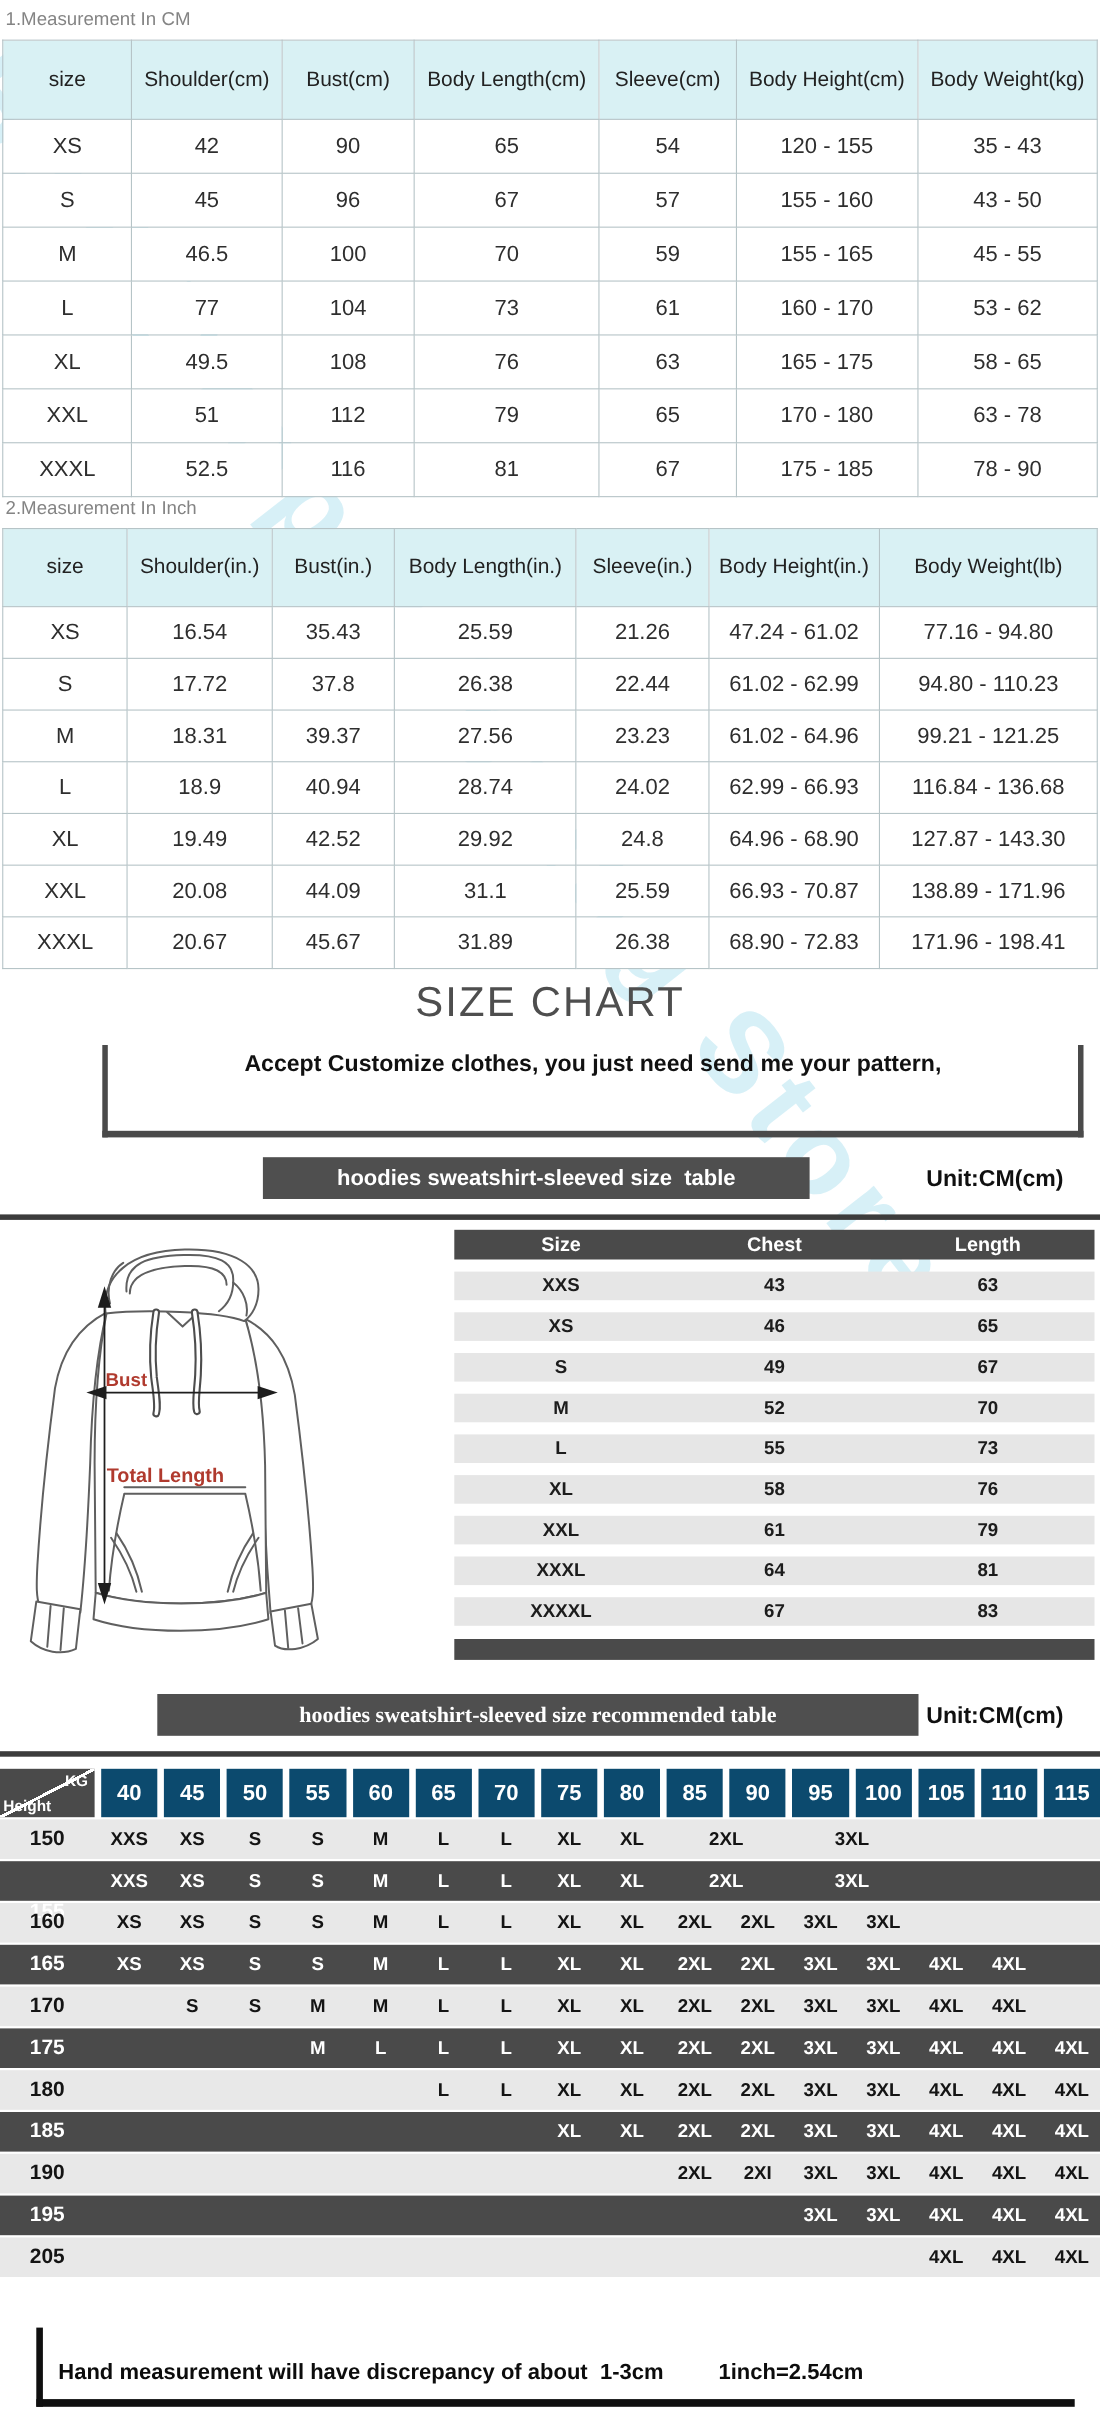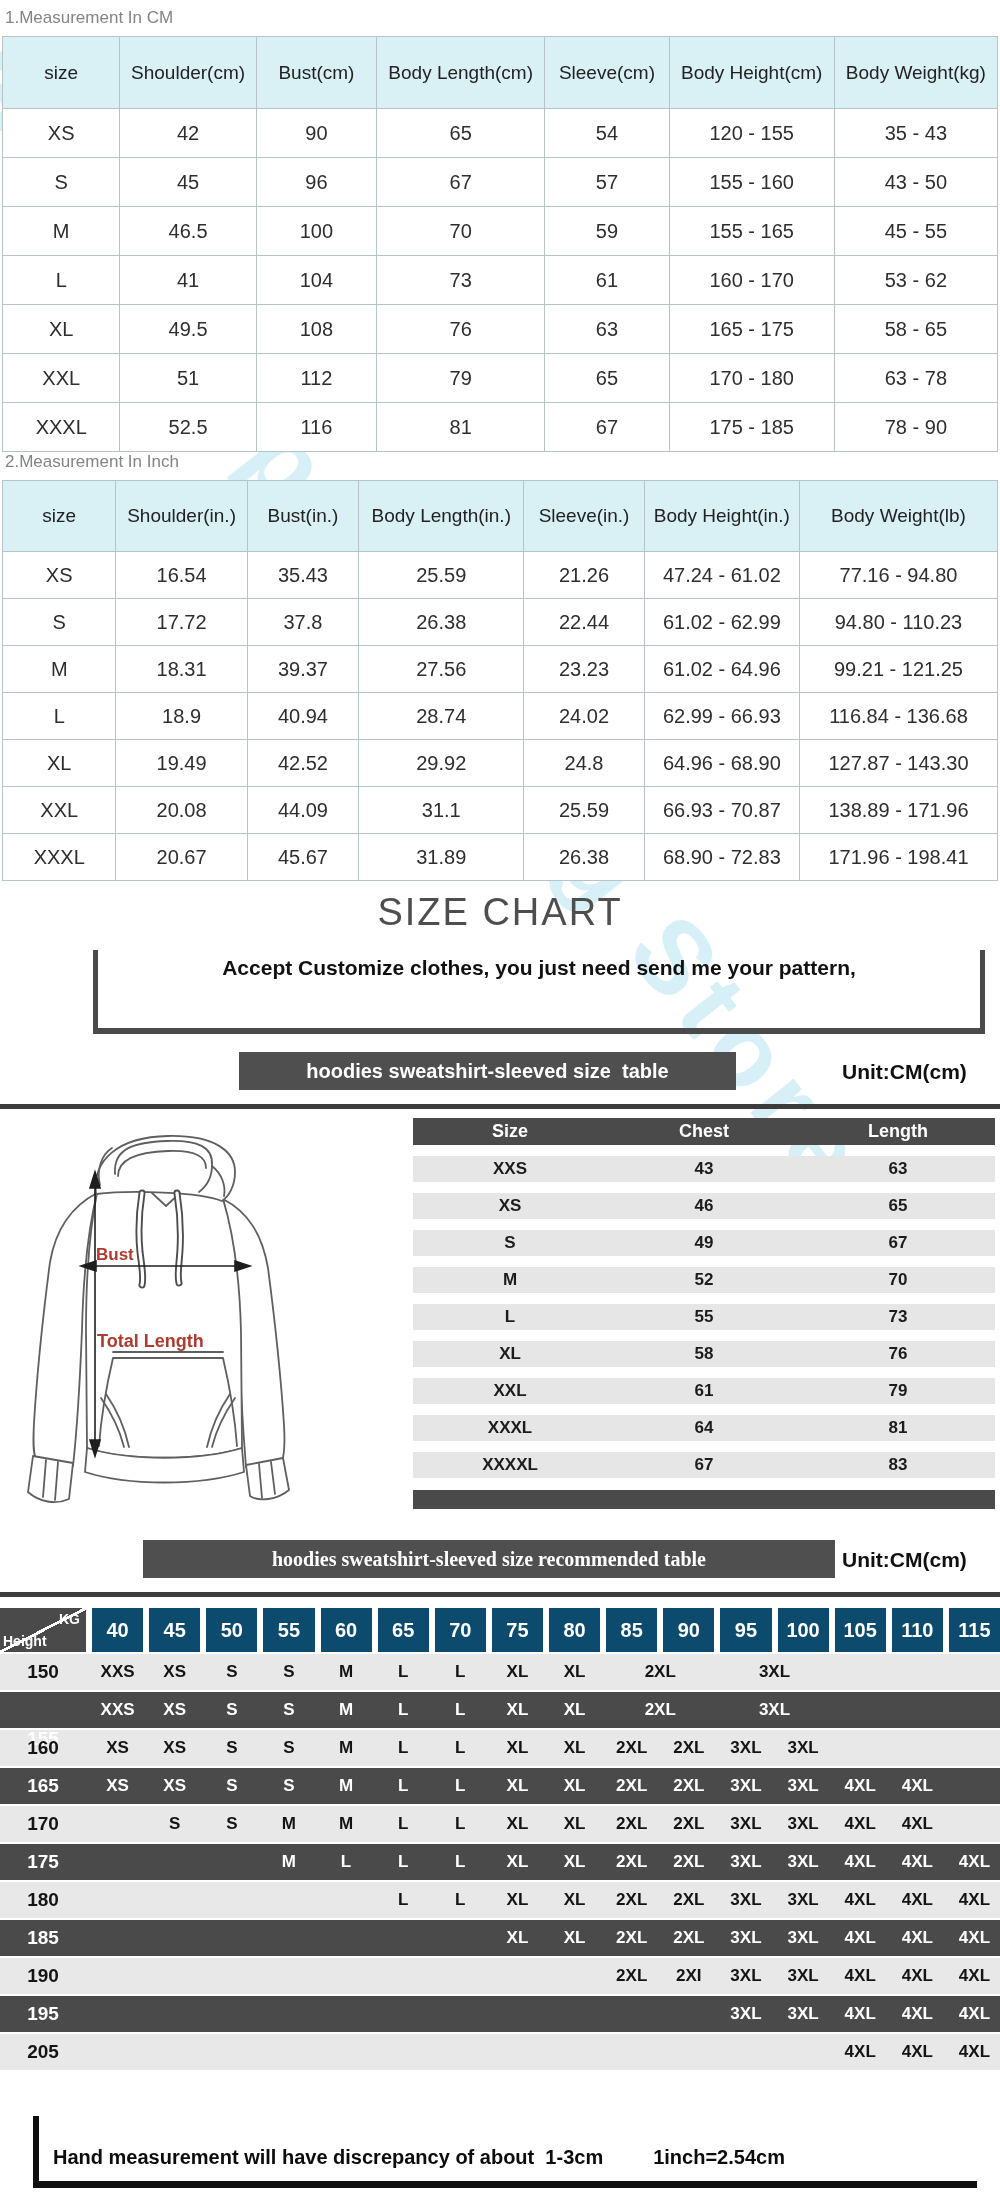--- a/index.html
+++ b/index.html
@@ -152,21 +152,21 @@
           <td>M</td>
           <td>46.5</td>
           <td>100</td>
           <td>70</td>
           <td>59</td>
           <td>155 - 165</td>
           <td>45 - 55</td>
         </tr>
         <tr>
           <td>L</td>
-          <td>41</td>
+          <td>77</td>
           <td>104</td>
           <td>73</td>
           <td>61</td>
           <td>160 - 170</td>
           <td>53 - 62</td>
         </tr>
         <tr>
           <td>XL</td>
           <td>49.5</td>
           <td>108</td>

